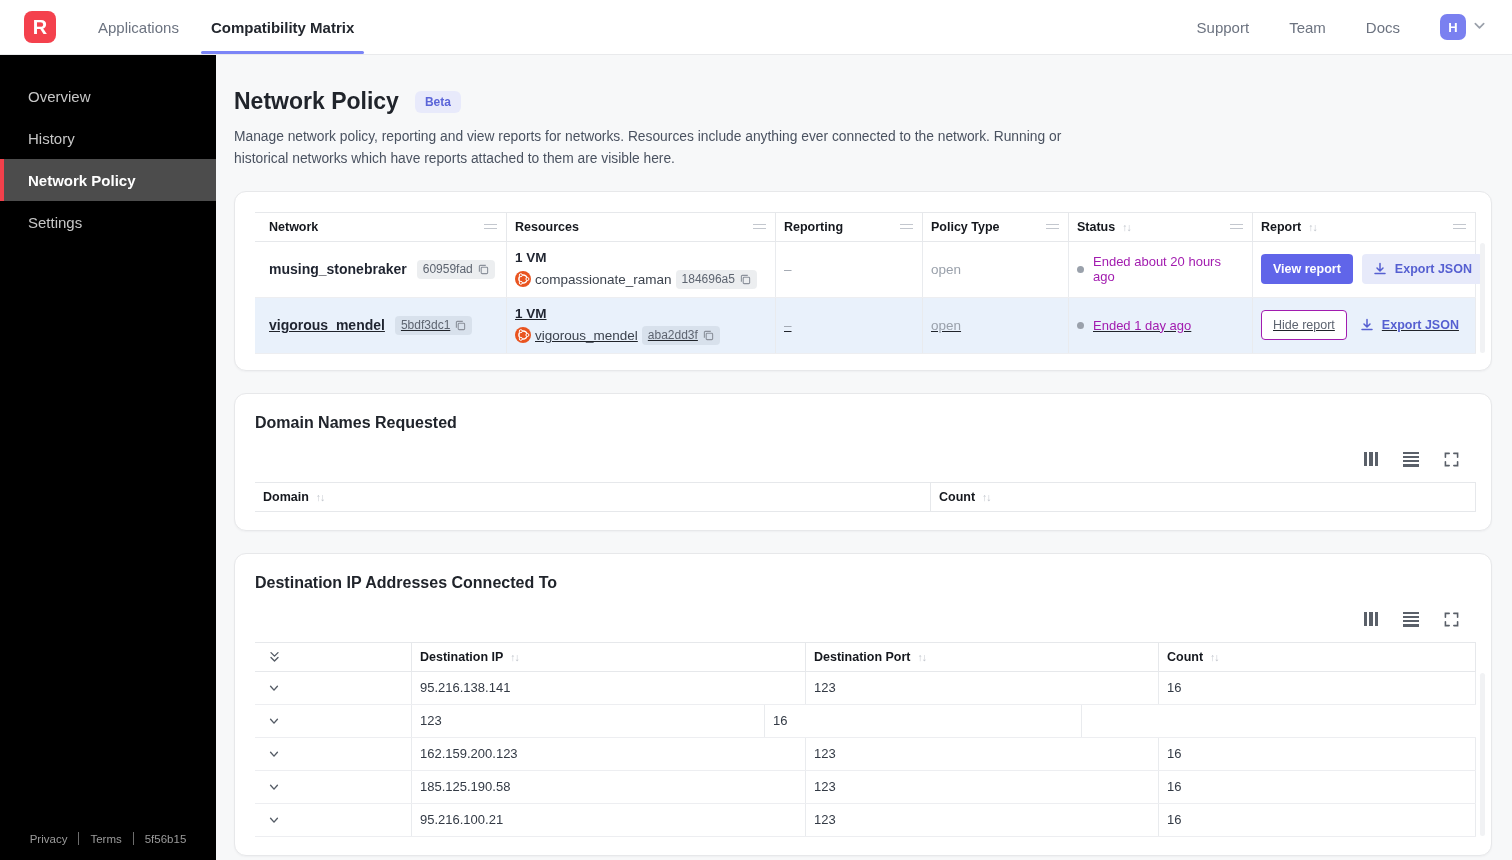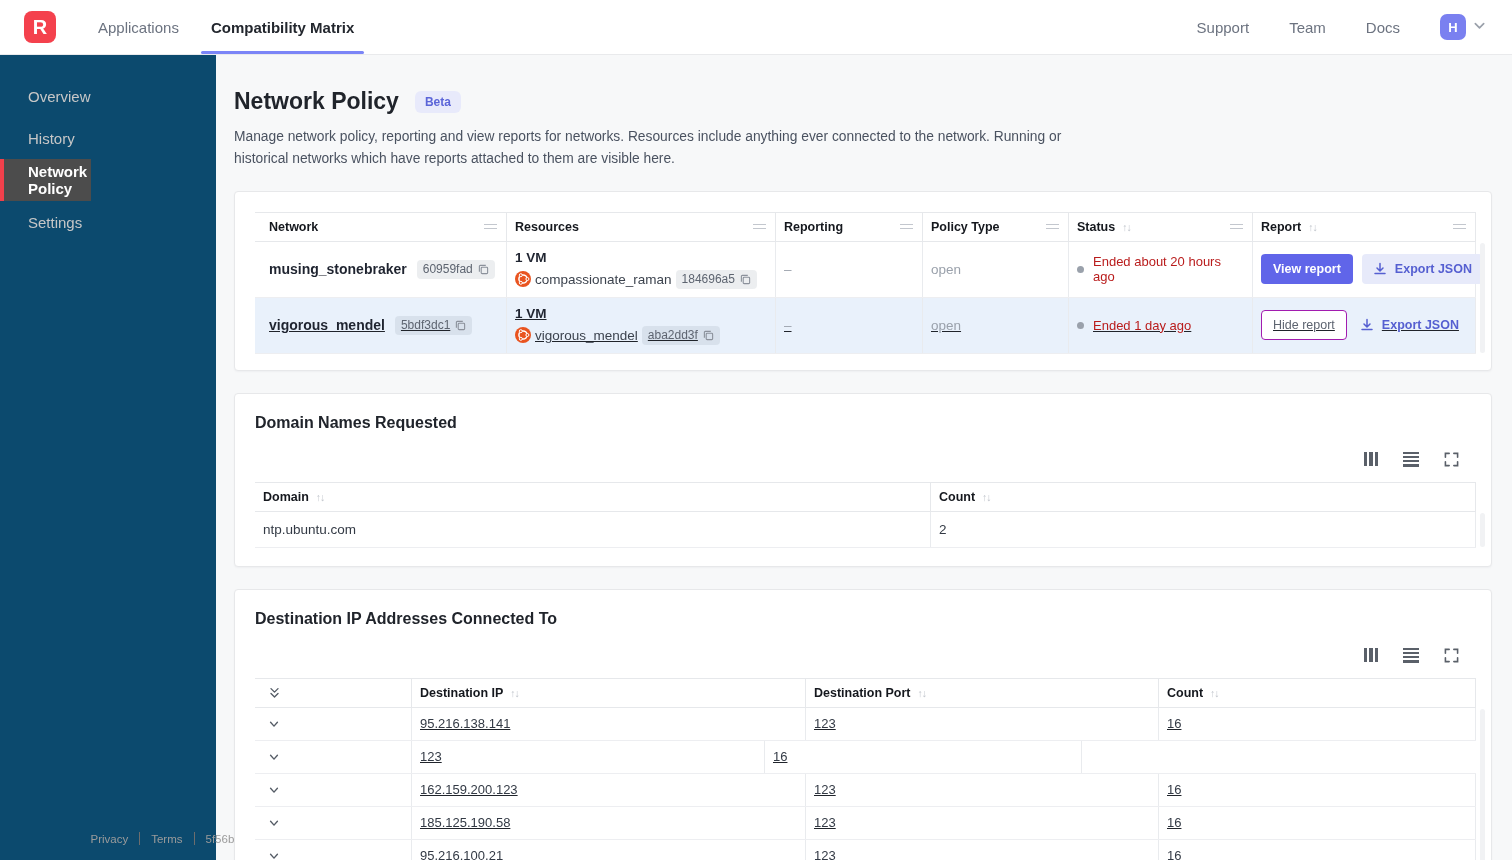--- a/index.html
+++ b/index.html
@@ -19,21 +19,21 @@
   .topnav-item.active::after { content:""; position:absolute; left:6px; right:6px; bottom:0;
     height:3px; background:#7b85f7; border-radius:2px; }
   .topbar-right { margin-left:auto; display:flex; align-items:center; margin-right:26px; }
   .toplink { font-size:15px; color:#6c7380; margin-right:40px; cursor:pointer; }
   .account { display:flex; align-items:center; gap:7px; cursor:pointer; }
   .avatar { width:26px; height:26px; border-radius:7px; background:#7a80f0; color:#fff;
     font-size:13px; font-weight:600; display:flex; align-items:center; justify-content:center; }
 
   
   .shell { display:flex; height:805px; }
-  .sidebar { width:216px; background:#0c4a6e; display:flex; flex-direction:row; flex-shrink:0; }
+  .sidebar { width:216px; background:#000000; display:flex; flex-direction:column; flex-shrink:0; }
   .side-items { padding-top:20px; }
   .side-item { height:42px; display:flex; align-items:center; padding-left:28px;
     color:#c7c7c7; font-size:15px; cursor:pointer; position:relative; }
   .side-item.active { background:#4c4c4c; color:#fff; font-weight:600; }
   .side-item.active::before { content:""; position:absolute; left:0; top:0; bottom:0;
     width:4px; background:#f1404b; }
   .side-footer { margin-top:auto; padding:0 0 15px; display:flex; align-items:center;
     justify-content:center; gap:11px; color:#9b9b9b; font-size:11.5px; }
   .side-sep { width:1px; height:13px; background:#6d6d6d; }
   .side-footer span { cursor:pointer; }
@@ -42,21 +42,21 @@
   .main { flex:1; overflow:hidden; padding:33px 20px 0 18px; }
 
   
   .page-head { display:flex; align-items:center; gap:16px; }
   .page-title { font-size:23px; font-weight:700; color:#20242b; }
   .beta { background:#e8eafb; color:#5b65d8; font-size:12px; font-weight:600;
     padding:4px 10px; border-radius:6px; }
   .page-desc { margin-top:11px; font-size:13.8px; line-height:1.62; color:#4a5260; max-width:885px; }
 
   
-  .card { background:#fff; border:1px solid #e7e8ea; border-radius:4px;
+  .card { background:#fff; border:1px solid #e7e8ea; border-radius:12px;
     box-shadow:0 1px 2px rgba(16,24,40,.04); }
   .card-nt { margin-top:20px; padding:20px 16px 16px 20px; }
   .card-sec { margin-top:22px; padding:20px 16px 18px 20px; }
   .card-title { font-size:16px; font-weight:700; color:#20242b; }
   .toolbar { display:flex; justify-content:flex-end; align-items:center; gap:25px;
     margin:20px 16px 15px 0; }
   .tool { cursor:pointer; display:flex; align-items:center; justify-content:center; }
   .cols-icon { display:flex; gap:2px; }
   .cols-icon i { display:block; width:3.5px; height:14px; background:#5a6069; }
   .rows-icon { display:flex; flex-direction:column; gap:2px; }
@@ -88,21 +88,21 @@
   .nt .c5 { width:223px; }
   .nt .t-row { height:56px; }
   .net-name { font-weight:700; font-size:14px; color:#1f2430; margin-right:10px; }
   .pill { background:rgba(110,120,140,.13); color:#5d6470; font-size:12px; padding:2.5px 6px;
     border-radius:4px; display:inline-flex; align-items:center; gap:5px; white-space:nowrap; }
   .vm-cell { flex-direction:column; align-items:flex-start; justify-content:center; gap:5px; }
   .vm-count { font-weight:700; font-size:13.5px; color:#1f2430; }
   .vm-line { display:flex; align-items:center; gap:4px; font-size:13.5px; color:#3c434e; }
   .muted { color:#9aa1ab; }
   .status-dot { width:7px; height:7px; border-radius:50%; background:#9aa1ab; margin-right:9px; flex-shrink:0; }
-  .status-text { font-size:13px; color:#b91c1c; }
+  .status-text { font-size:13px; color:#a21caf; }
   .report-cell { gap:9px; }
   .btn-view { background:#6065e9; color:#fff; font-size:12.5px; font-weight:700;
     padding:8px 12px; border-radius:4px; border:none; cursor:pointer; font-family:inherit; white-space:nowrap; }
   .btn-hide { background:#fff; color:#5d6470; font-size:12.5px; padding:7px 11px;
     border-radius:4px; border:1px solid #a21caf; cursor:pointer; font-family:inherit; white-space:nowrap; }
   .btn-export { display:inline-flex; align-items:center; gap:8px; background:#e7eafa;
     color:#555fd1; font-weight:700; font-size:12.5px; padding:8px 11px; border-radius:4px;
     border:none; cursor:pointer; font-family:inherit; white-space:nowrap; }
   .btn-export.plain { background:transparent; padding-left:4px; }
 
@@ -112,21 +112,21 @@
   .dom .c1 { width:545px; }
   .dom .t-row { height:36px; }
 
   
   .dst { width:1221px; margin-top:2px; }
   .dst .c0 { width:157px; padding-left:13px; }
   .dst .c1 { width:394px; }
   .dst .c2 { width:353px;text-align:center; }
   .dst .c3 { width:317px; }
   .dst .td { border-right:1px solid #e9ebee; }
-  .dst .t-row { height:33px;text-decoration:underline; }
+  .dst .t-row { height:33px; }
   .dst .td { font-size:13px; }
   .chev-btn { cursor:pointer; display:flex; align-items:center; }
 </style>
 </head>
 <body>
 
 <div class="topbar">
   <div class="logo">R</div>
   <div class="topnav">
     <div class="topnav-item">Applications</div>
@@ -338,24 +338,20 @@
         <div class="t-head">
           <div class="th c0">
             <span>Domain</span>
             <span class="sort">↑↓</span>
           </div>
           <div class="th c1">
             <span>Count</span>
             <span class="sort">↑↓</span>
           </div>
         </div>
-        <div class="t-row">
-          <div class="td c0">ntp.ubuntu.com</div>
-          <div class="td c1">2</div>
-        </div>
         <div class="scroll-track"></div>
       </div>
     </div>
 
     <div class="card card-sec">
       <div class="card-title">Destination IP Addresses Connected To</div>
       <div class="toolbar">
         <span class="tool cols-icon">
             <i></i>
             <i></i>

